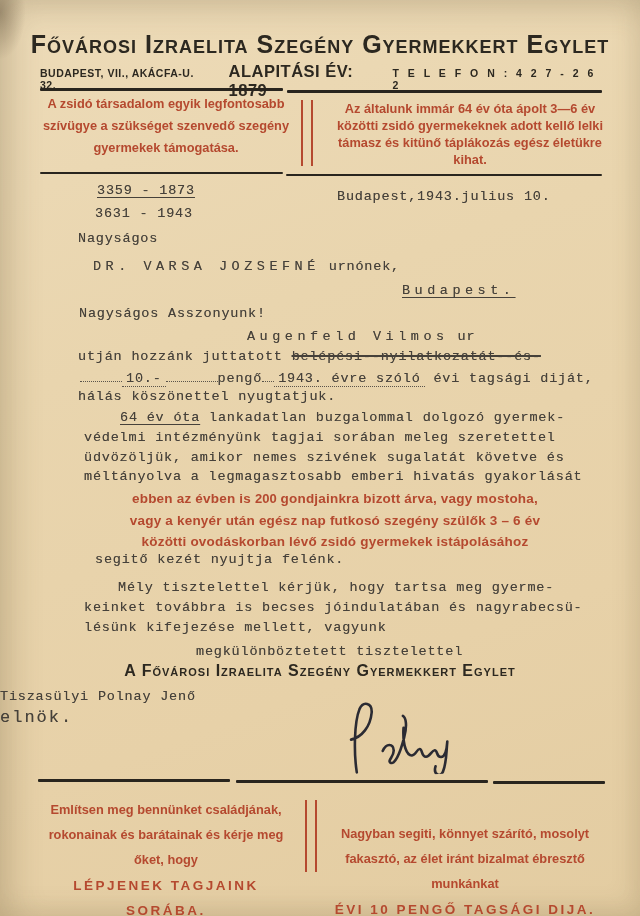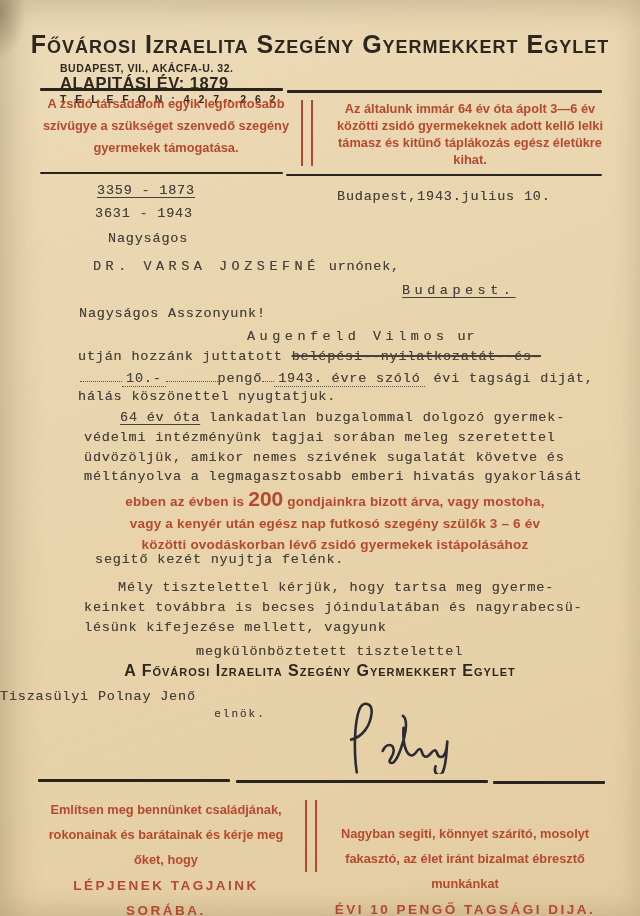--- a/index.html
+++ b/index.html
@@ -7,21 +7,21 @@
     position:relative;width:640px;height:916px;overflow:hidden;
     background:linear-gradient(160deg,#eddbb8 0%,#e9d5ae 35%,#e7d1a8 70%,#e3cca1 100%);
     box-shadow:inset 14px 10px 30px rgba(90,70,40,.18), inset -6px -8px 24px rgba(90,70,40,.12);
     font-family:"Liberation Sans", sans-serif;color:#2e2a23;
   }
   
   .lh-title{
     position:absolute;top:30px;left:0;width:640px;text-align:center;
     font-variant:small-caps;font-weight:700;font-size:25px;letter-spacing:1px;color:#2c2820;
   }
-  .lh-sub{position:absolute;top:62px;left:40px;width:565px;display:flex;align-items:baseline;justify-content:space-between;font-weight:700;color:#2c2820;flex-direction:column;}
+  .lh-sub{position:absolute;top:62px;left:40px;width:565px;display:flex;align-items:baseline;justify-content:space-between;font-weight:700;color:#2c2820;}
   .lh-addr{font-size:10.5px;letter-spacing:.5px;}
   .lh-founded{font-size:16.5px;letter-spacing:.5px;margin-left:20px;}
   .lh-phone{font-size:10.5px;letter-spacing:3px;}
   .rule{position:absolute;background:#29251e;height:2.5px;border-radius:1px;}
   
   .red{color:#b5492f;}
   .motto{position:absolute;text-align:center;font-weight:700;font-size:12.8px;}
   .motto-left{top:93px;left:38px;width:256px;line-height:22px;}
   .motto-right{top:100px;left:330px;width:280px;line-height:17px;}
   .vdiv{position:absolute;width:8px;border-left:2.5px solid #b5492f;border-right:2.5px solid #b5492f;}
@@ -31,21 +31,21 @@
   .tw{font-family:"Liberation Mono","DejaVu Sans Mono",monospace;color:#46413a;font-size:13.5px;letter-spacing:.8px;white-space:nowrap;text-shadow:0 0 .6px rgba(70,65,58,.55);}
   .tline{position:absolute;left:80px;}
   .sp{letter-spacing:4.5px;}
   .und{text-decoration:underline;text-underline-offset:3px;}
   .struck{text-decoration:line-through;text-decoration-thickness:1.5px;}
   .dotfill{display:inline-block;border-bottom:1.5px dotted #5a544b;height:12px;vertical-align:baseline;}
   .w45{width:42px;} .w55{width:52px;} .w14{width:12px;}
   .dotund{border-bottom:1.5px dotted #5a544b;padding:0 4px;}
   
   .redpar{position:absolute;left:85px;width:500px;text-align:center;font-weight:700;font-size:13.5px;line-height:21.5px;letter-spacing:.2px;}
-  .big200{font-size:21px;letter-spacing:0;}
+  .big200{font-size:13px;letter-spacing:0;}
   
   .org2{position:absolute;top:662px;left:0;width:640px;text-align:center;font-variant:small-caps;font-weight:700;font-size:16px;letter-spacing:1px;color:#2c2820;}
   .sig-svg{position:absolute;top:698px;left:342px;transform:rotate(-3deg);}
   
   .foot{position:absolute;text-align:center;font-weight:700;font-size:12.8px;line-height:25px;}
   .foot-left{top:797px;left:36px;width:260px;}
   .foot-right{top:797px;left:324px;width:282px;margin-top:24px;}
   .foot-bold{display:block;font-size:13.5px;letter-spacing:2.5px;margin-top:1px;}
   .corner-shade{position:absolute;top:0;left:0;width:26px;height:60px;background:radial-gradient(ellipse at 0% 20%,rgba(60,45,25,.35),rgba(60,45,25,0) 70%);}
 </style>
@@ -67,21 +67,21 @@
   <div class="motto motto-left red">A zsidó társadalom egyik legfontosabb szívügye a szükséget szenvedő szegény gyermekek támogatása.</div>
   <div class="vdiv vdiv-top"></div>
   <div class="motto motto-right red">Az általunk immár 64 év óta ápolt 3—6 év közötti zsidó gyermekeknek adott kellő lelki támasz és kitünő táplákozás egész életükre kihat.</div>
   <div class="rule" style="top:172px;left:40px;width:243px;height:2px;"></div>
   <div class="rule" style="top:174px;left:286px;width:316px;height:2px;"></div>
 
   <div class="tw tline und" style="top:183px;left:97px;">3359 - 1873</div>
   <div class="tw tline" style="top:206px;left:95px;">3631 - 1943</div>
   <div class="tw tline" style="top:189px;left:337px;">Budapest,1943.julius 10.</div>
 
-  <div class="tw tline" style="top:231px;left:108px;">Nagyságos</div>
+  <div class="tw tline" style="top:231px;left:78px;">Nagyságos</div>
   <div class="tw tline" style="top:259px;left:93px;"><span class="sp">DR. VARSA JOZSEFNÉ</span><span> urnónek,</span></div>
   <div class="tw tline und sp" style="top:283px;left:402px;">Budapest.</div>
   <div class="tw tline" style="top:306px;left:79px;">Nagyságos Asszonyunk!</div>
 
   <div class="tw tline" style="top:349px;left:78px;"><span>utján hozzánk juttatott </span><span class="struck">belépési--nyilatkozatát--és-</span></div>
   <div class="tw tline" style="top:329px;left:247px;"><span class="sp">Augenfeld Vilmos</span><span> ur</span></div>
   <div class="tw tline" style="top:369px;left:80px;"><span class="dotfill w45"></span><span class="dotund">10.-</span><span class="dotfill w55"></span><span>pengő</span><span class="dotfill w14"></span><span class="dotund">1943. évre szóló</span><span> évi tagsági diját,</span></div>
   <div class="tw tline" style="top:389px;left:78px;">hálás köszönettel nyugtatjuk.</div>
 
   <div class="tw tline" style="top:410px;left:120px;"><span class="und">64 év óta</span><span> lankadatlan buzgalommal dolgozó gyermek-</span></div>
@@ -96,21 +96,21 @@
   </div>
   <div class="tw tline" style="top:552px;left:95px;">segitő kezét nyujtja felénk.</div>
 
   <div class="tw tline" style="top:580px;left:118px;">Mély tisztelettel kérjük, hogy tartsa meg gyerme-</div>
   <div class="tw tline" style="top:600px;left:84px;">keinket továbbra is becses jóindulatában és nagyrabecsü-</div>
   <div class="tw tline" style="top:644px;left:196px;">megkülönböztetett tisztelettel</div>
   <div class="tw tline" style="top:620px;left:84px;">lésünk kifejezése mellett, vagyunk</div>
 
   <div class="org2">A Fővárosi Izraelita Szegény Gyermekkert Egylet</div>
   <div class="tw" style="position:absolute;top:689px;left:0;width:640px;text-align:left;">Tiszasülyi Polnay Jenő</div>
-  <div class="tw" style="position:absolute;top:708px;left:0;width:480px;text-align:center;font-size:11px;letter-spacing:2px;">elnök.</div>
+  <div class="tw" style="position:absolute;top:708px;left:0;width:480px;text-align:left;font-size:17px;letter-spacing:2px;">elnök.</div>
   <svg class="sig-svg" width="118" height="78" viewBox="0 0 118 78">
     <g fill="none" stroke="#2b2b33" stroke-width="2.6" stroke-linecap="round" stroke-linejoin="round">
       <path d="M13 72 C11 52 13 22 19 9 C23 1 32 3 31 13 C29 27 20 37 9 39"></path>
       <path d="M40 52 C44 44 51 45 51 52 C51 58 44 62 47 64 C51 67 57 56 62 40 C66 28 65 20 62 18 M62 30 C60 48 64 58 69 58 C73 58 74 52 77 52 C80 52 78 60 83 60 C87 60 89 54 92 54 C95 54 93 61 98 61 C102 61 104 54 105 46 M105 46 C103 60 103 68 99 76 C96 82 89 78 92 70"></path>
     </g>
   </svg>
 
   <div class="rule" style="top:779px;left:38px;width:192px;"></div>
   <div class="rule" style="top:780px;left:236px;width:252px;"></div>
   <div class="rule" style="top:781px;left:493px;width:112px;"></div>

